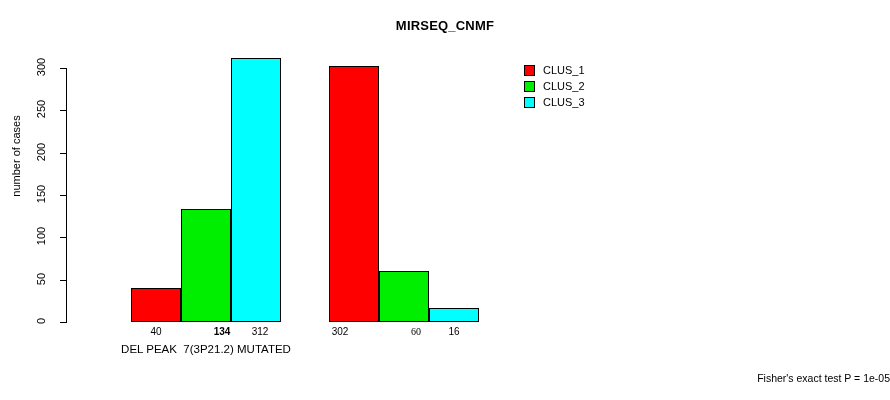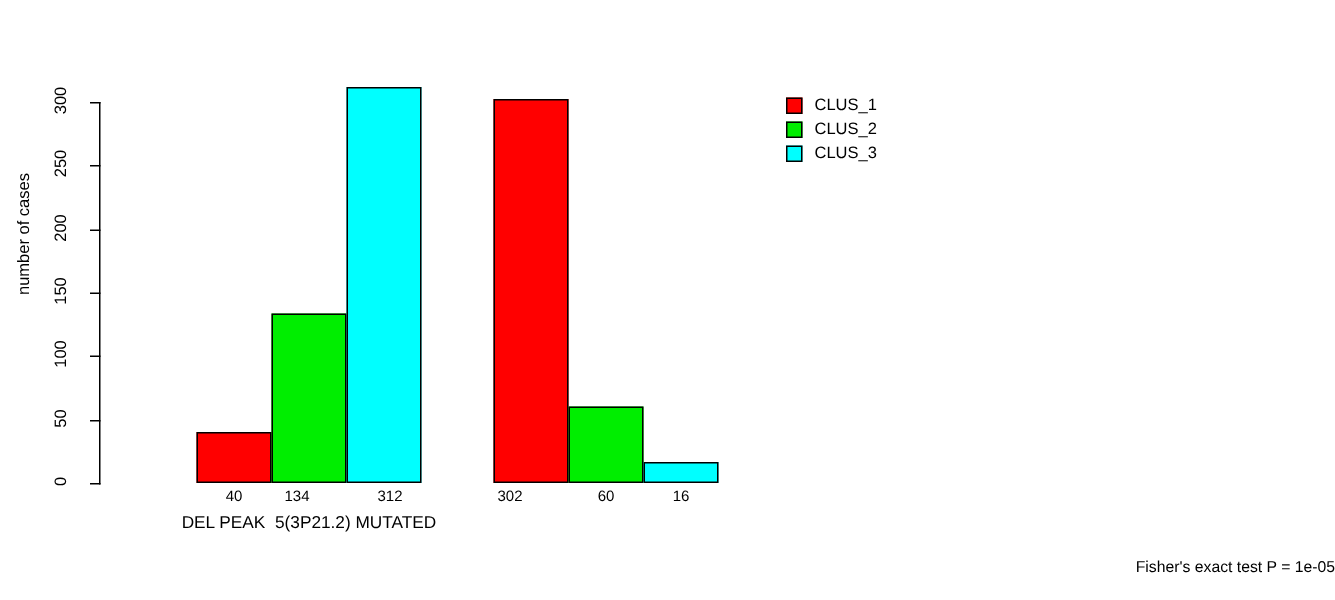--- a/index.html
+++ b/index.html
@@ -135,20 +135,21 @@
     font-size: 11px;
     color: #000000;
     white-space: nowrap;
   }
 </style>
 </head>
 <body>
 
 <div id="plot-root">
 
+  <div id="chart-title">MIRSEQ_CNMF</div>
 
   <div id="y-axis-title">number of cases</div>
 
   <div id="y-axis-line"></div>
 
   <div id="y-axis-ticks">
       <div class="y-tick-mark" style="top: 322px;"></div>
       <div class="y-tick-label" style="top: 315px;">0</div>
       <div class="y-tick-mark" style="top: 279.667px;"></div>
       <div class="y-tick-label" style="top: 272.667px;">50</div>
@@ -161,28 +162,28 @@
       <div class="y-tick-mark" style="top: 110.333px;"></div>
       <div class="y-tick-label" style="top: 103.333px;">250</div>
       <div class="y-tick-mark" style="top: 68px;"></div>
       <div class="y-tick-label" style="top: 61px;">300</div>
     </div>
 
   <div id="plot-area">
       <div class="bar" style="left: 88px; top: 288.133px; width: 50px; height: 33.8667px; background: rgb(255, 0, 0);"></div>
       <div class="bar-value-label" style="left: 88px; top: 326px; width: 50px;">40</div>
       <div class="bar" style="left: 138px; top: 208.547px; width: 50px; height: 113.453px; background: rgb(0, 238, 0);"></div>
-      <div class="bar-value-label" style="left: 130px; top: 326px; width: 50px;">134</div>
+      <div class="bar-value-label" style="left: 154px; top: 326px; width: 50px; font-weight: bold;">134</div>
       <div class="bar" style="left: 188px; top: 57.84px; width: 50px; height: 264.16px; background: rgb(0, 255, 255);"></div>
       <div class="bar-value-label" style="left: 192px; top: 326px; width: 50px;">312</div>
-      <div class="group-caption" style="left: 62px; width: 202px;">DEL PEAK  5(3P21.2) MUTATED</div>
+      <div class="group-caption" style="left: 62px; width: 202px;">DEL PEAK  7(3P21.2) MUTATED</div>
       <div class="bar" style="left: 286px; top: 66.3067px; width: 50px; height: 255.693px; background: rgb(255, 0, 0);"></div>
       <div class="bar-value-label" style="left: 272px; top: 326px; width: 50px;">302</div>
       <div class="bar" style="left: 336px; top: 271.2px; width: 50px; height: 50.8px; background: rgb(0, 238, 0);"></div>
-      <div class="bar-value-label" style="left: 336px; top: 326px; width: 50px;">60</div>
+      <div class="bar-value-label" style="left: 348px; top: 326px; width: 50px; font-family: Liberation Serif, serif;">60</div>
       <div class="bar" style="left: 386px; top: 308.453px; width: 50px; height: 13.5467px; background: rgb(0, 255, 255);"></div>
       <div class="bar-value-label" style="left: 386px; top: 326px; width: 50px;">16</div>
     </div>
 
   <div id="footer-note">Fisher's exact test P = 1e-05</div>
 
   <div id="legend">
       <div class="legend-row">
         <span class="legend-swatch" style="background: rgb(255, 0, 0);"></span>
         <span class="legend-label">CLUS_1</span>

